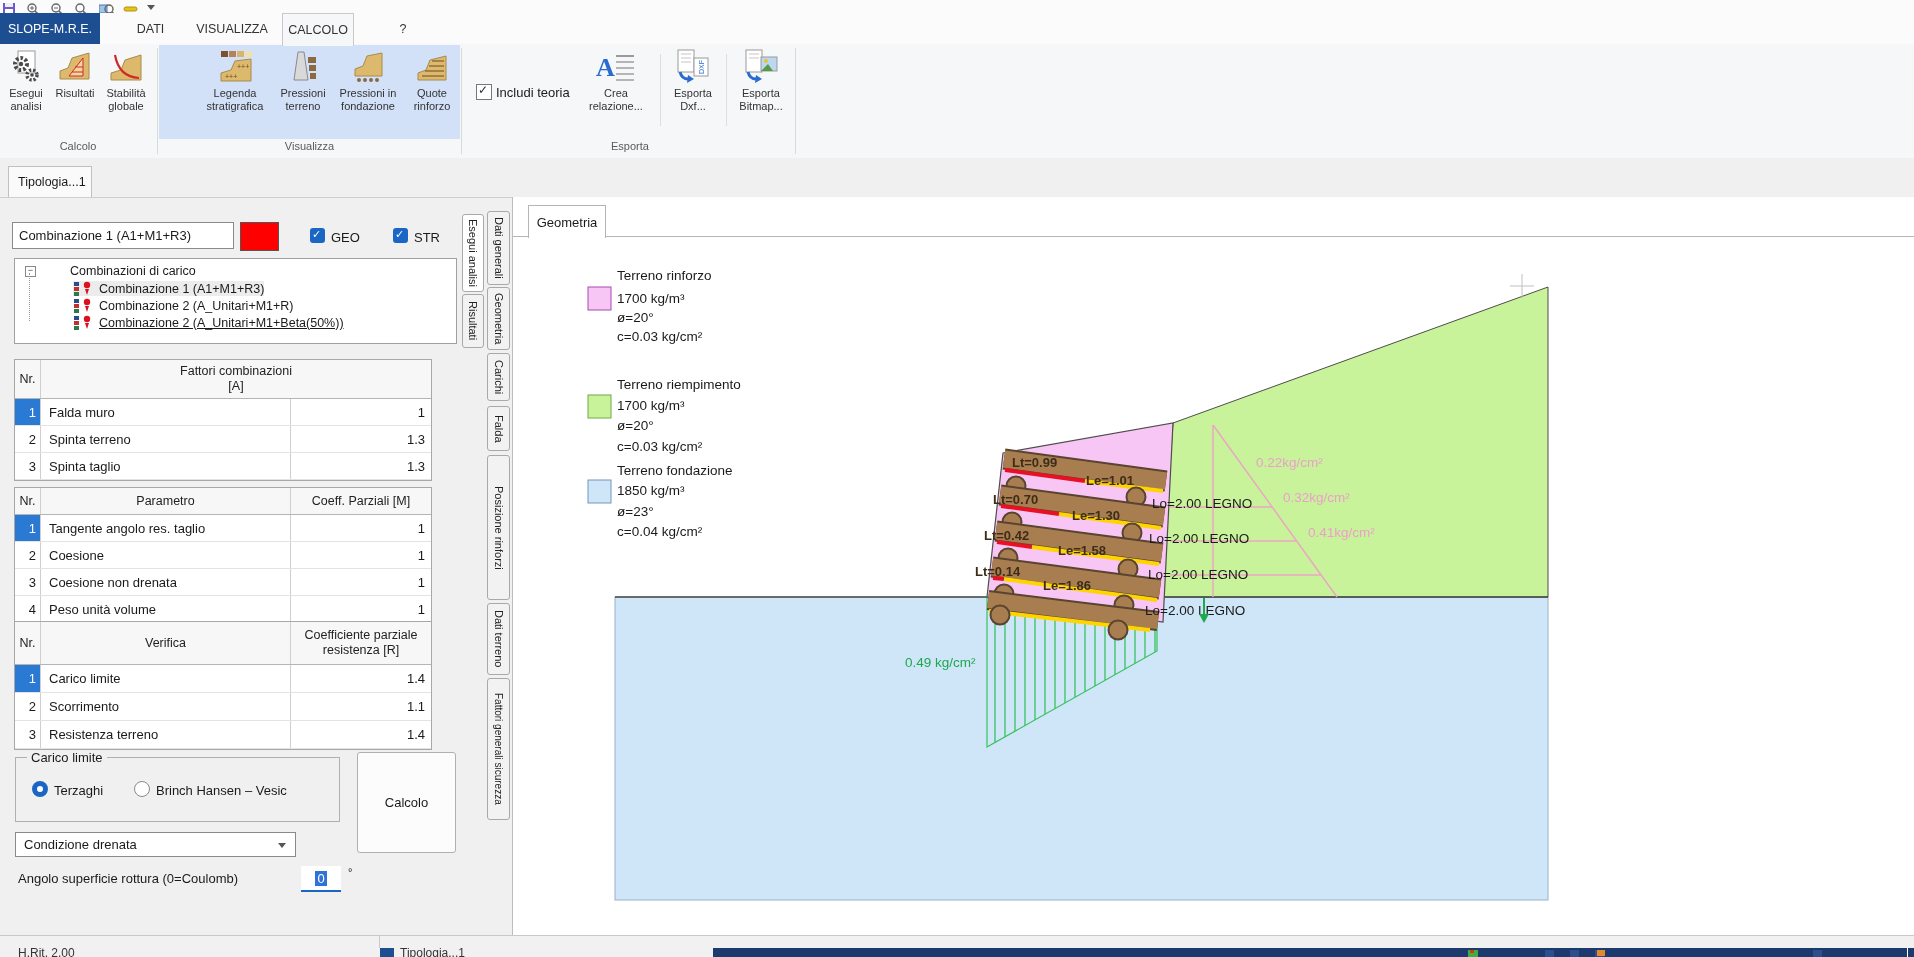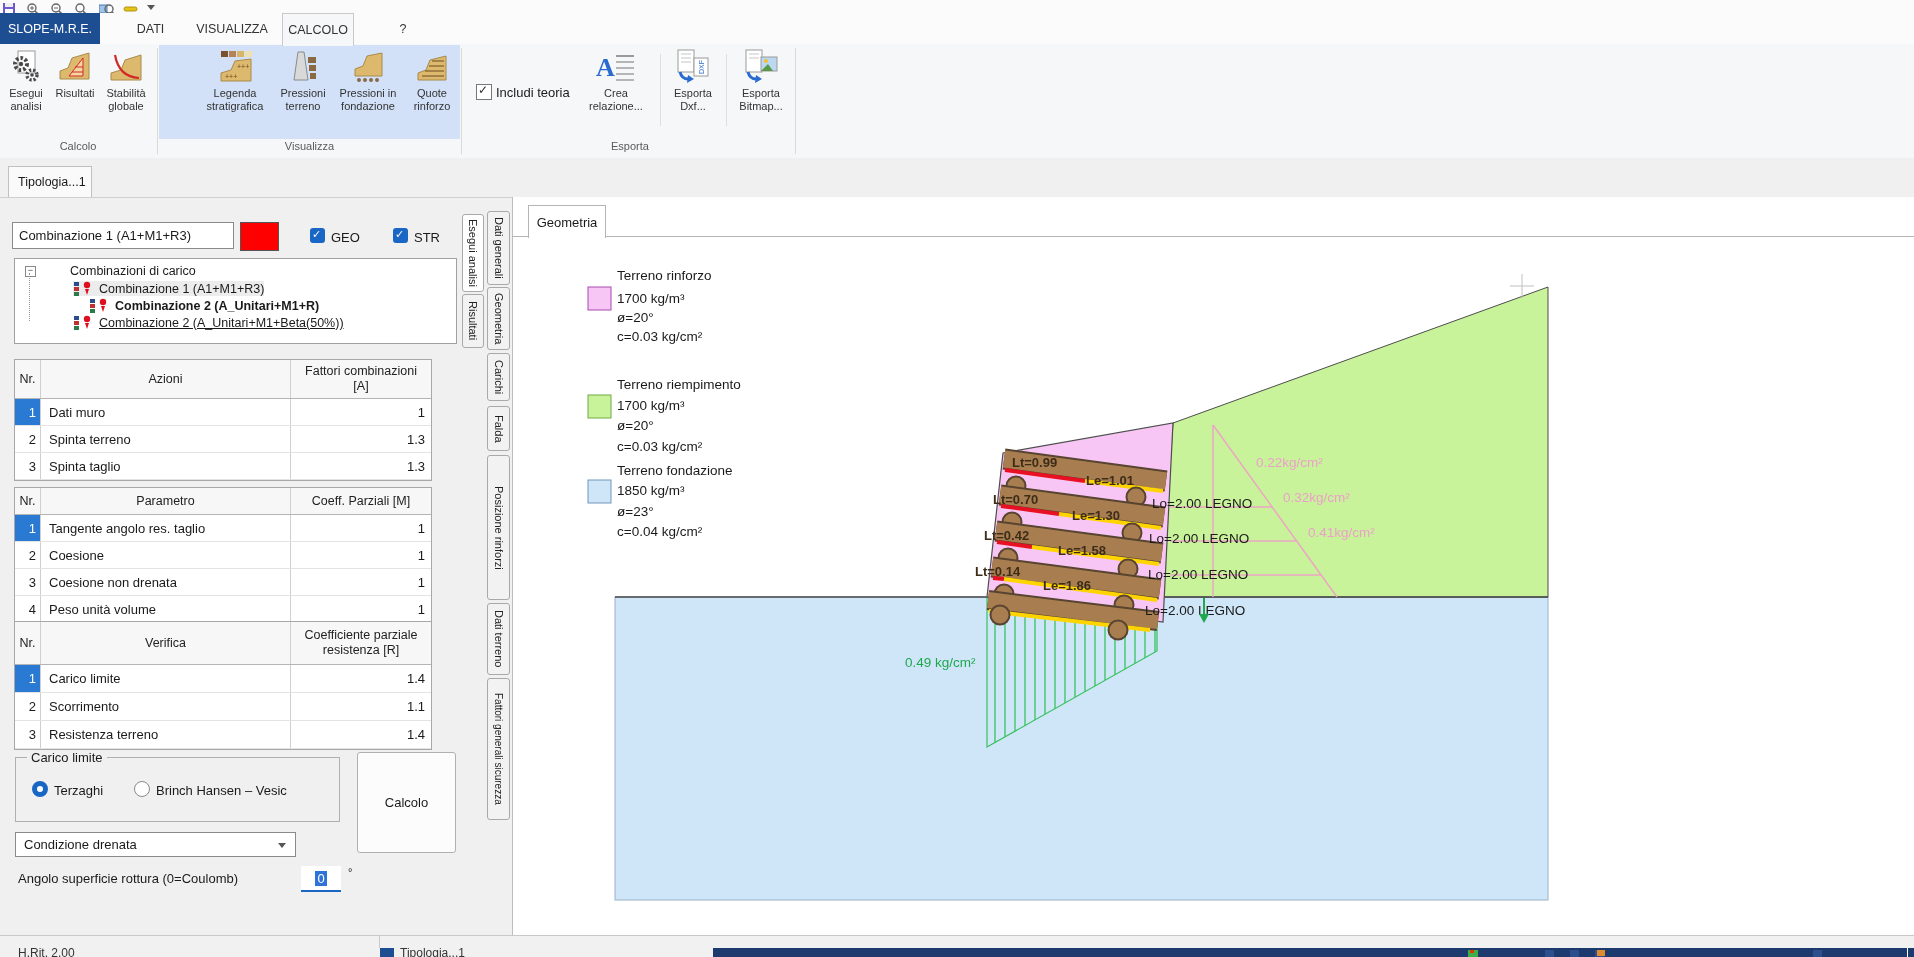--- a/index.html
+++ b/index.html
@@ -306,21 +306,21 @@
     <div class="titem" style="left:58px;top:22px;background:#ececec;">
       <svg width="22" height="15">
           <rect x="1" y="1" width="5" height="4" fill="#2a4b8c"></rect>
           <rect x="1" y="6" width="5" height="4" fill="#c03030"></rect>
           <rect x="1" y="11" width="5" height="4" fill="#2a7a4a"></rect>
           <circle cx="14" cy="4" r="3.2" fill="#dd1020"></circle>
           <polygon points="12,8 16,8 14,14" fill="#dd1020"></polygon>
         </svg>
       <span>Combinazione 1 (A1+M1+R3)</span>
     </div>
-    <div class="titem" style="left:74px;top:39px;font-weight:bold;">
+    <div class="titem" style="left:58px;top:39px;">
       <svg width="22" height="15">
           <rect x="1" y="1" width="5" height="4" fill="#2a4b8c"></rect>
           <rect x="1" y="6" width="5" height="4" fill="#c03030"></rect>
           <rect x="1" y="11" width="5" height="4" fill="#2a7a4a"></rect>
           <circle cx="14" cy="4" r="3.2" fill="#dd1020"></circle>
           <polygon points="12,8 16,8 14,14" fill="#dd1020"></polygon>
         </svg>
       <span>Combinazione 2 (A_Unitari+M1+R)</span>
     </div>
     <div class="titem" style="left:58px;top:56px;text-decoration:underline;">
@@ -334,31 +334,28 @@
       <span>Combinazione 2 (A_Unitari+M1+Beta(50%))</span>
     </div>
     <div style="position:absolute;left:14px;top:14px;width:1px;height:48px;border-left:1px dotted #9a9a9a;"></div>
   </div>
 
   <div class="tbl" style="left:14px;top:359px;width:418px;">
     <div class="hrow" style="height:38px;">
       <div class="cnr" style="justify-content:center;padding:0;">
           <span>Nr.</span>
         </div>
-      <div class="cnm" style="justify-content:center;padding:0;">
-          <span>Azioni</span>
-        </div>
       <div class="cvl" style="flex-direction:column;justify-content:center;padding:0;">
           <span>Fattori combinazioni</span>
           <span>[A]</span>
         </div>
     </div>
     <div class="trow">
         <div class="cnr sel">1</div>
-        <div class="cnm">Dati muro</div>
+        <div class="cnm">Falda muro</div>
         <div class="cvl">1</div>
       </div>
     <div class="trow">
         <div class="cnr">2</div>
         <div class="cnm">Spinta terreno</div>
         <div class="cvl">1.3</div>
       </div>
     <div class="trow">
         <div class="cnr">3</div>
         <div class="cnm">Spinta taglio</div>

